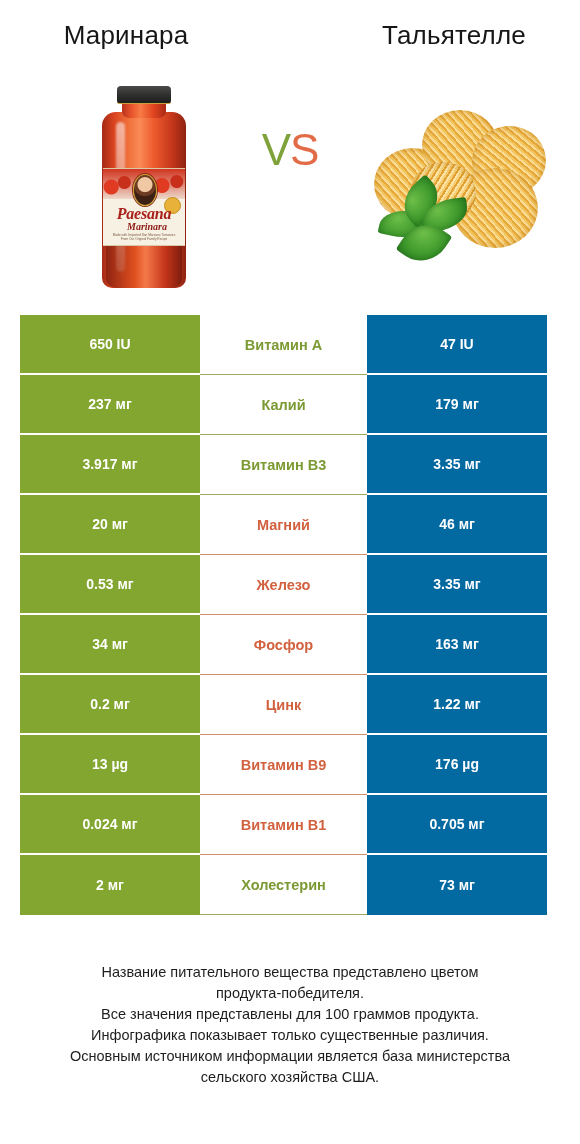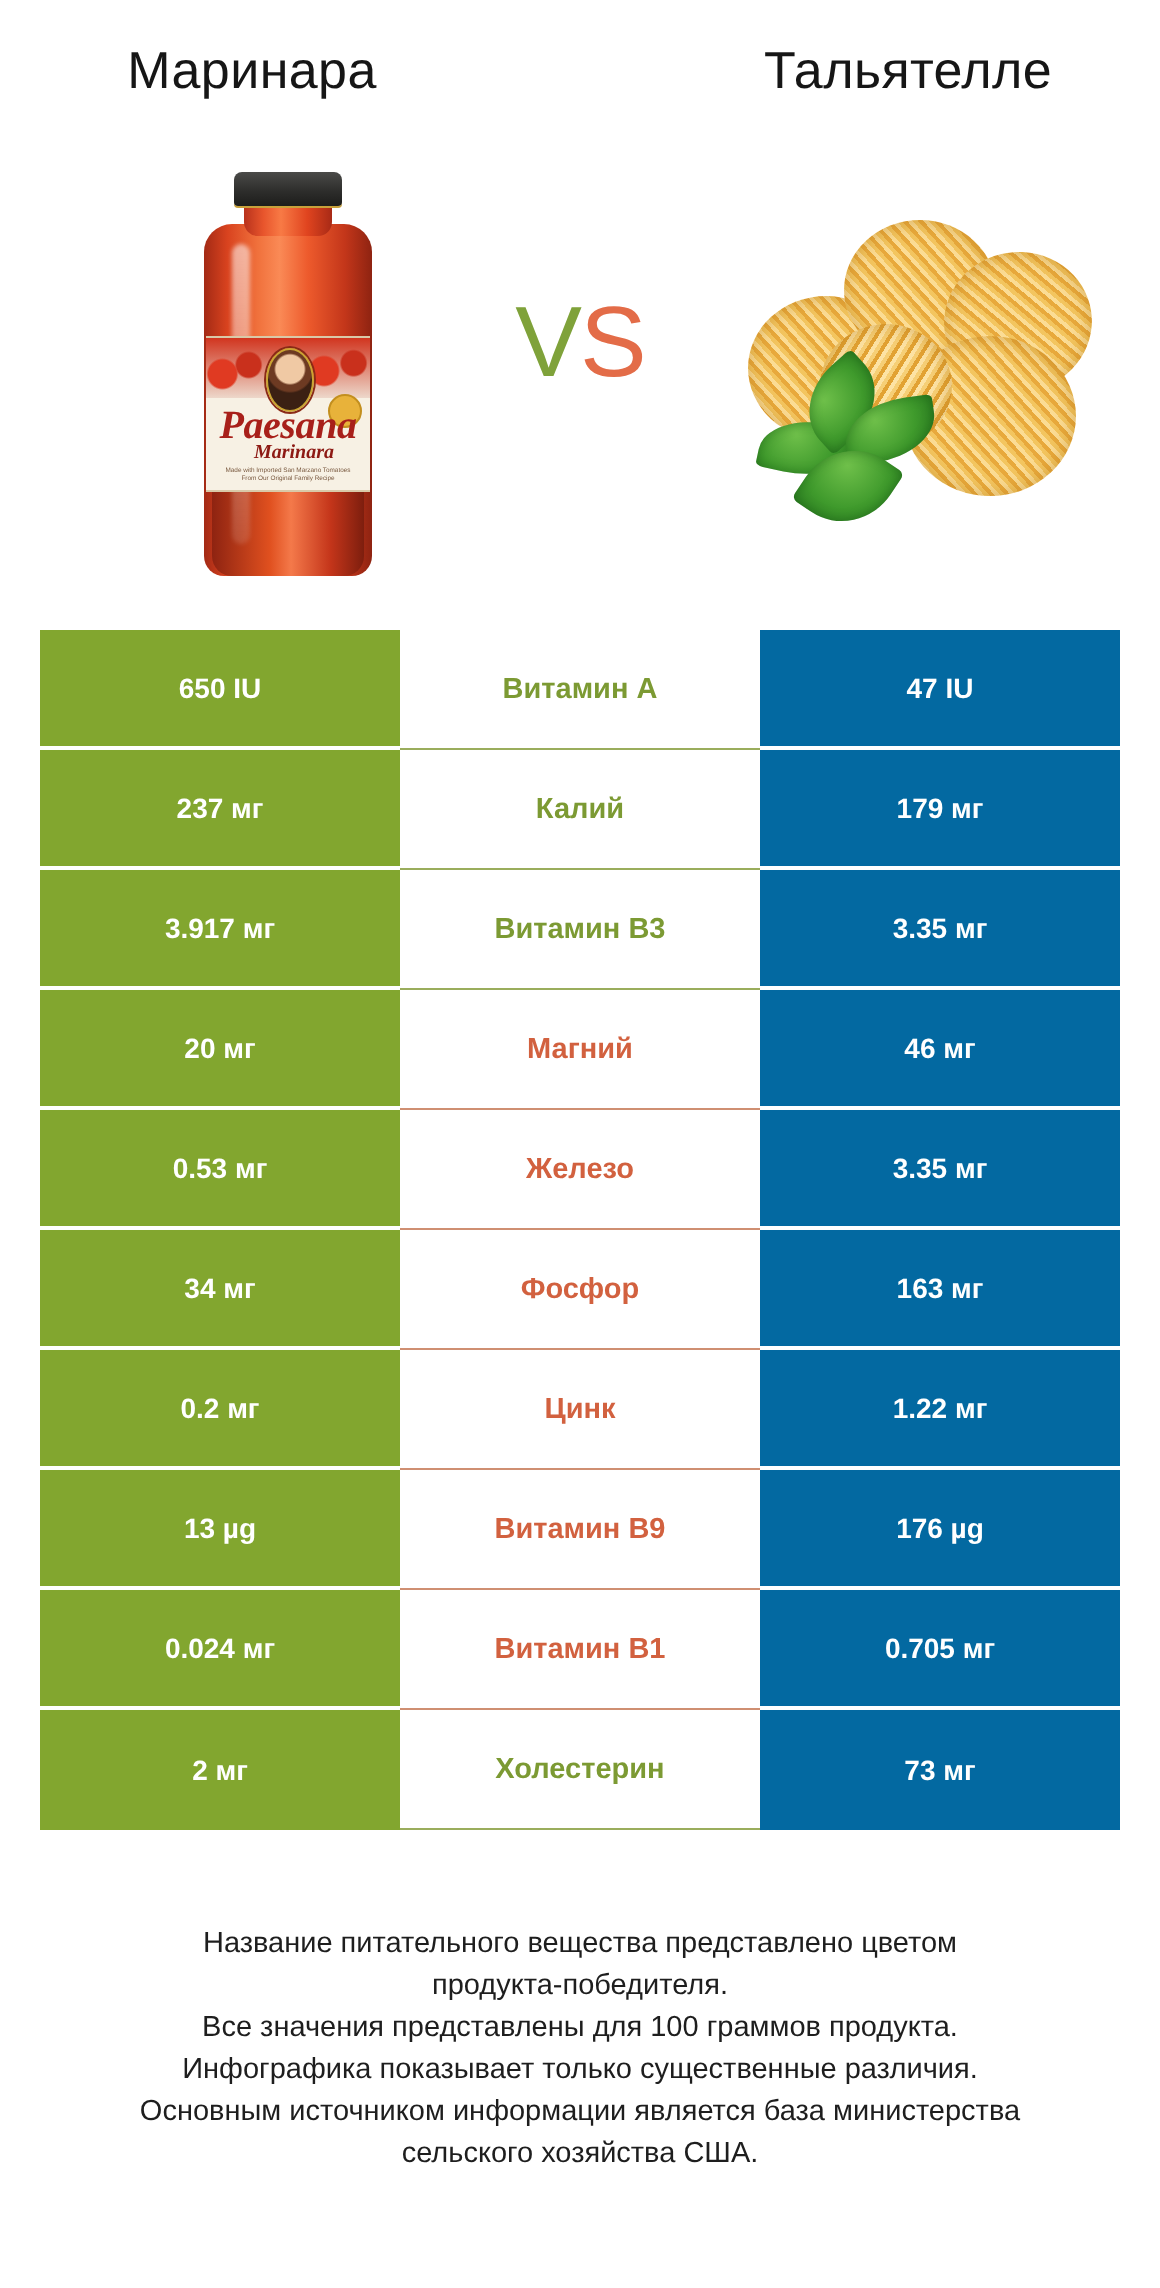--- a/index.html
+++ b/index.html
@@ -130,21 +130,21 @@
     border-radius: 50%;
     background: #e8b23a;
     border: 1px solid #c38f1e;
   }
   .label-brand {
     position: absolute;
     left: 0; top: 36px;
     width: 82px;
     text-align: center;
     font-family: "Liberation Serif", serif;
-    font-size: 20px;
+    font-size: 16px;
     font-weight: 700;
     font-style: italic;
     color: #a8201a;
     letter-spacing: -0.2px;
     line-height: 17px;
   }
   .label-sub {
     position: absolute;
     left: 0; top: 52px;
     width: 88px;
@@ -171,24 +171,24 @@
     width: 76px;
     height: 42px;
     background: linear-gradient(90deg,#8e2311,#e0501f 38%,#f4794a 52%,#c4351a 78%,#7d1e0e);
     border-radius: 0 0 10px 10px;
   }
 
   
   .vs {
     position: absolute;
     left: 232px;
-    top: 58px;
+    top: 37px;
     width: 116px;
     text-align: center;
-    font-size: 50px;
+    font-size: 44px;
     font-weight: 400;
     line-height: 62px;
     letter-spacing: -1px;
     white-space: nowrap;
   }
   .vs .v { color: #7fa23a; }
   .vs .s { color: #e36c48; }
 
   
   .pasta-wrap {
@@ -252,21 +252,21 @@
     box-sizing: border-box;
   }
   .cell-left, .cell-right {
     width: 180px;
     color: #ffffff;
     border-bottom: 2px solid #ffffff;
   }
   .cell-left  { background: #82a62f; }
   .cell-right { background: #0369a1; }
   .cell-mid {
-    width: 180px;
+    width: 167px;
     background: #ffffff;
     font-size: 14.5px;
   }
   .row.win-left  .cell-mid { color: #7c9a33; border-bottom: 1px solid #9aad5c; }
   .row.win-right .cell-mid { color: #d2613f; border-bottom: 1px solid #cf8f72; }
   .row:last-child .cell-left,
   .row:last-child .cell-right { border-bottom: none; }
 
   
   .footer {

